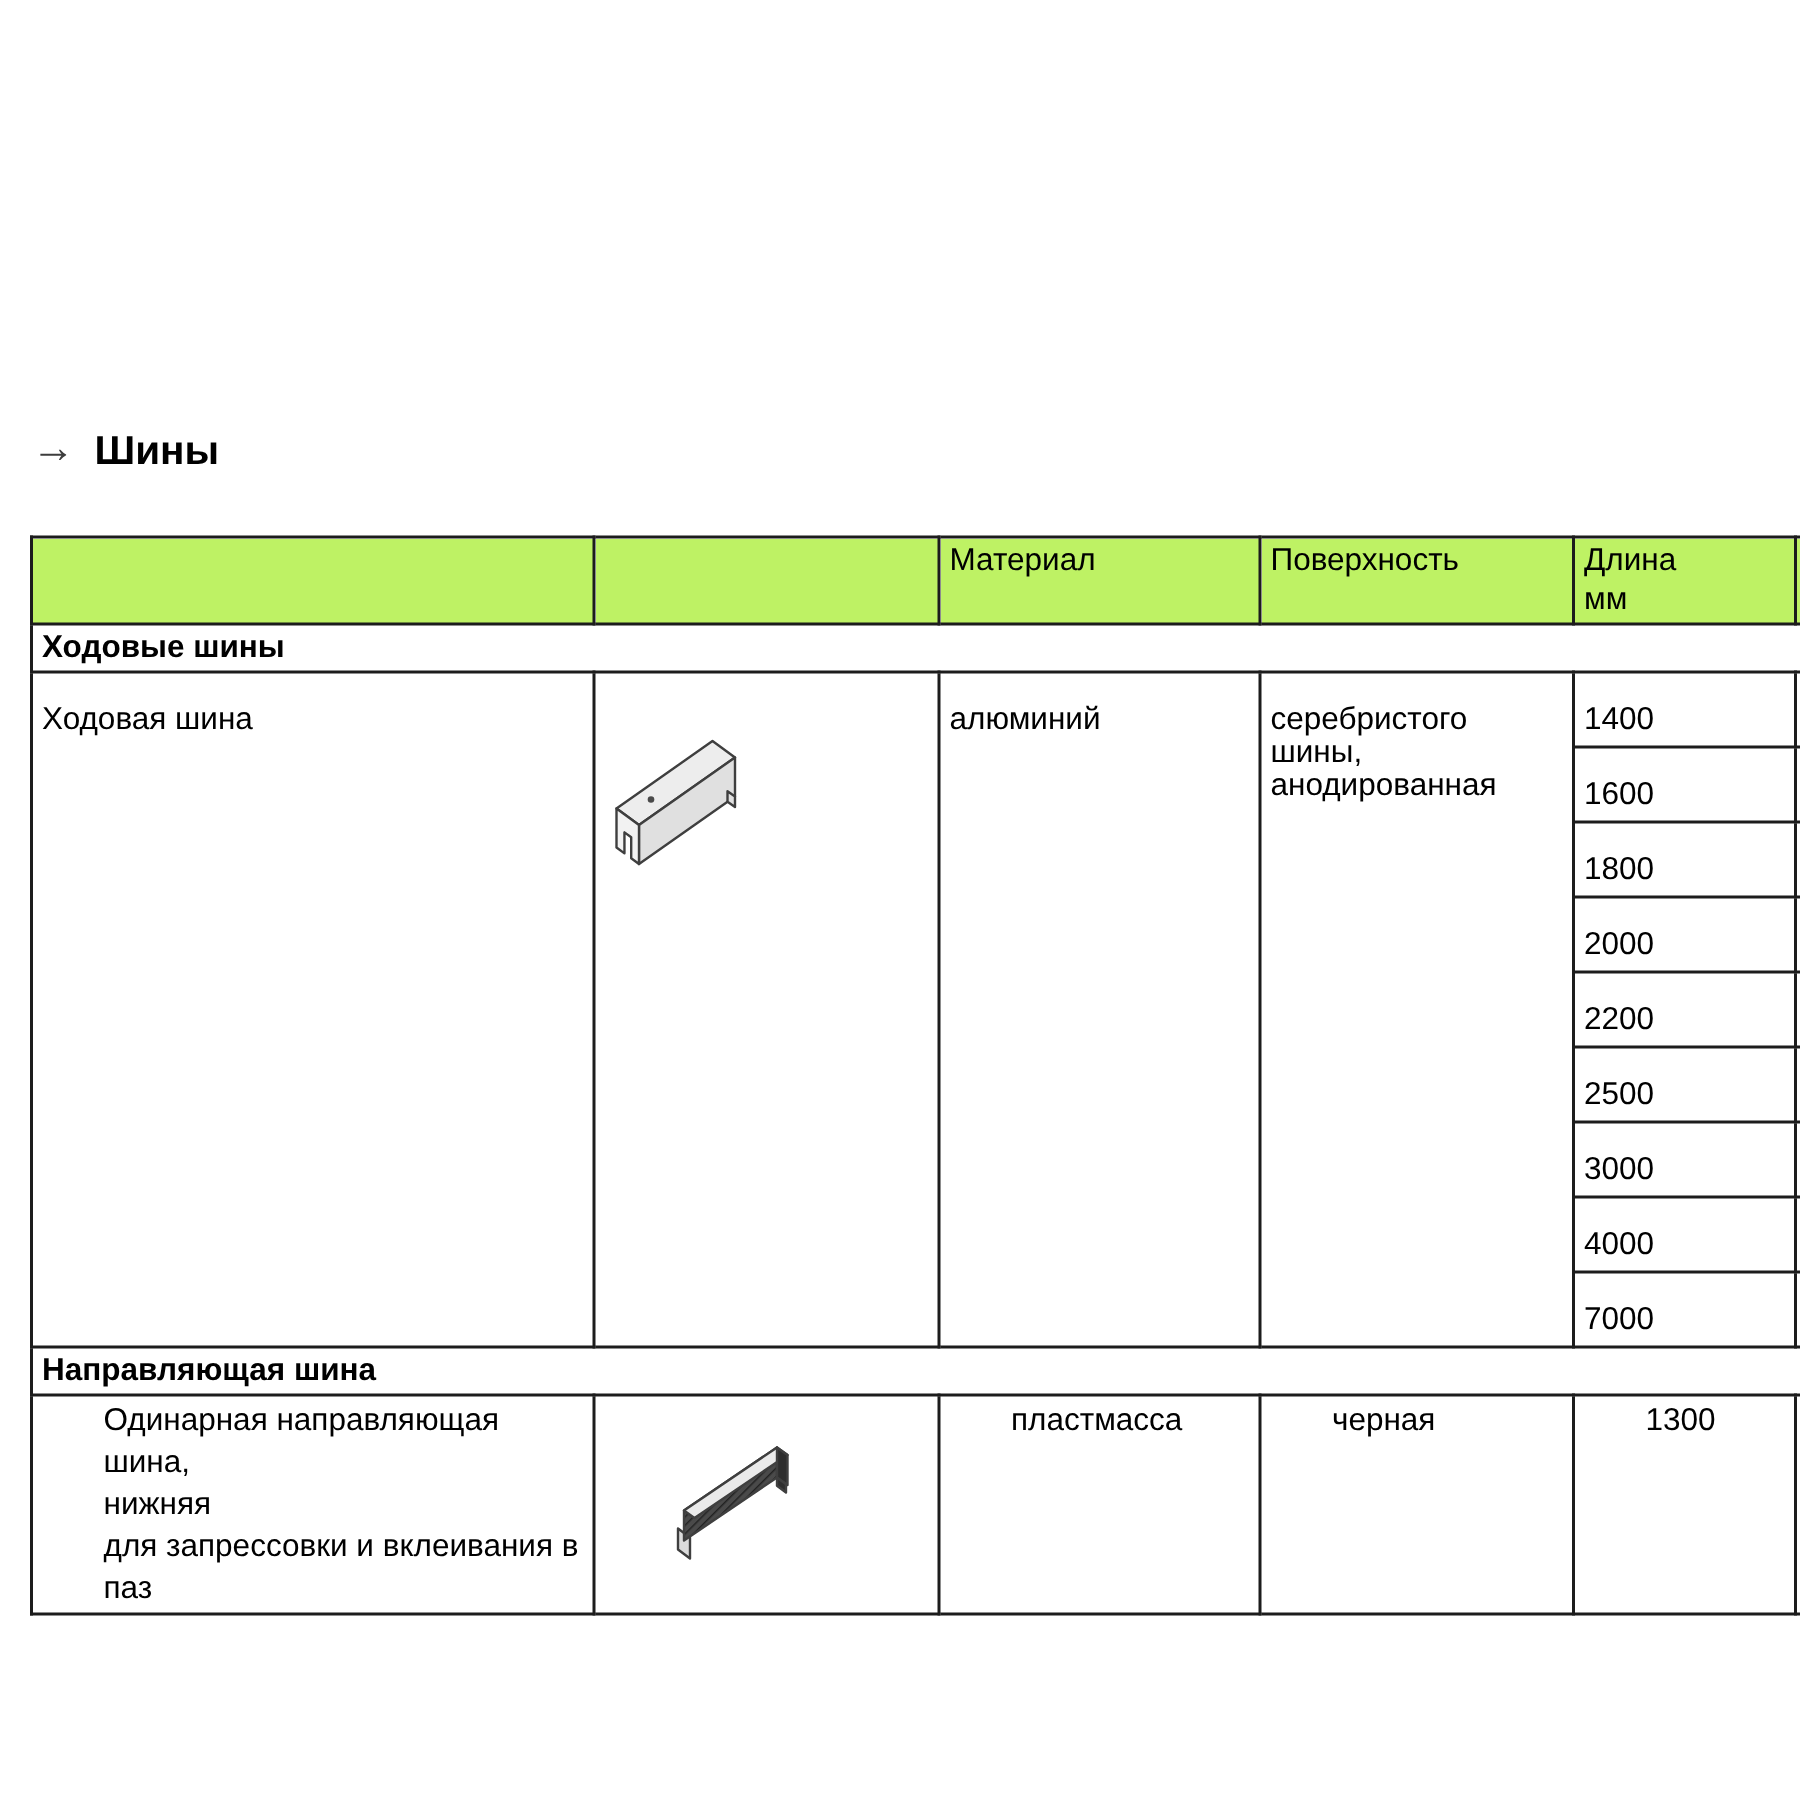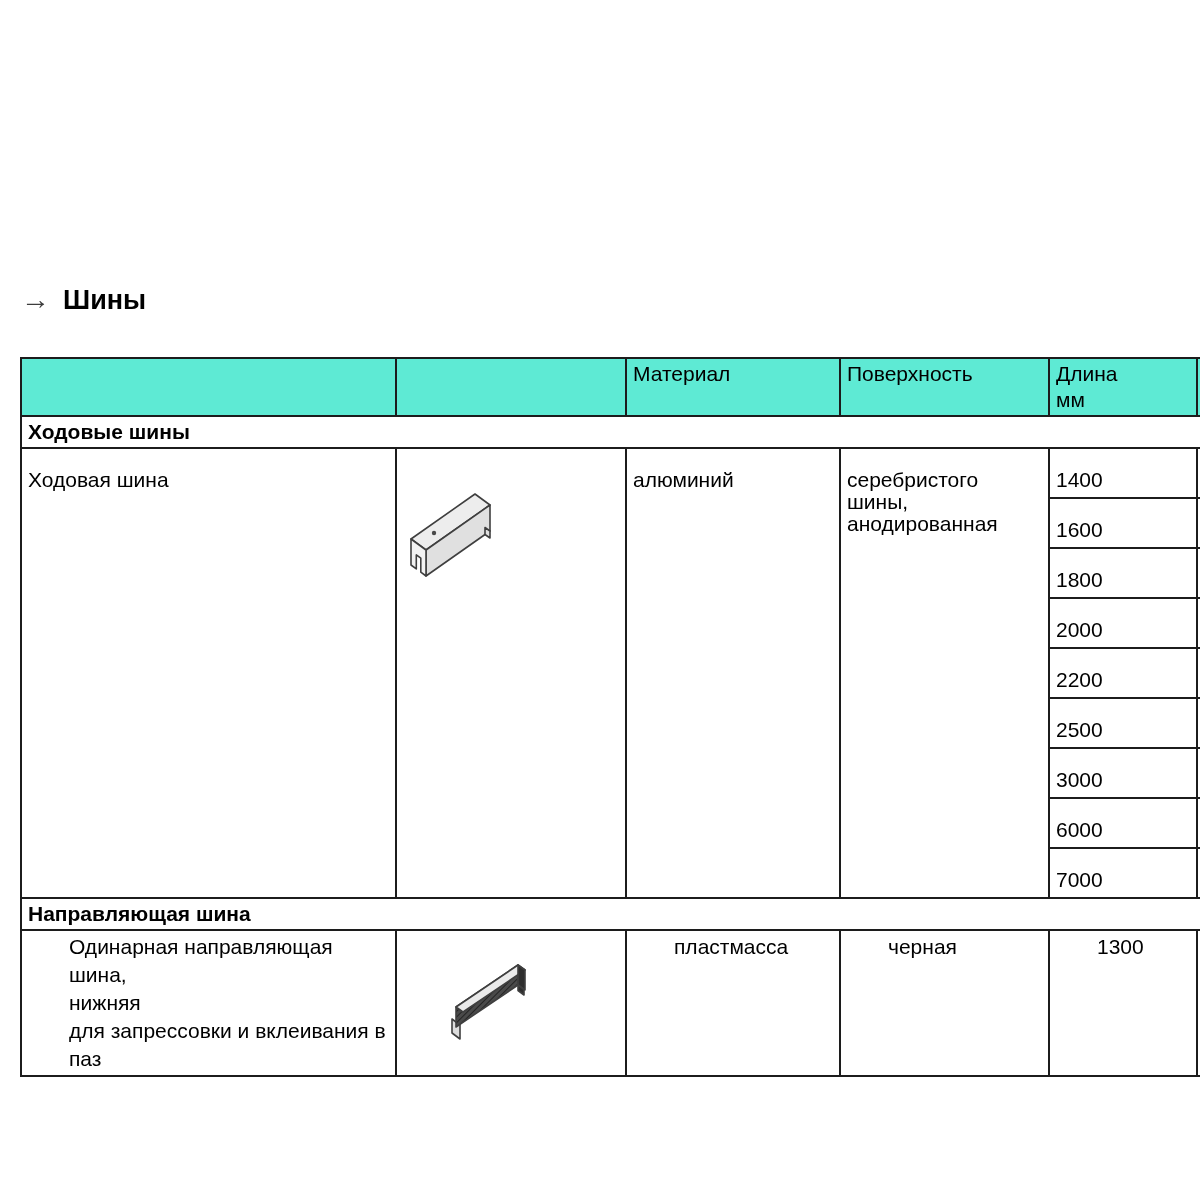--- a/index.html
+++ b/index.html
@@ -50,21 +50,21 @@
     vertical-align: top;
     text-align: left;
     padding: 2px 6px;
     font-size: 21px;
     line-height: 28px;
     font-weight: normal;
     white-space: pre-line;
     overflow: hidden;
   }
   table.spec thead th {
-    background: #5eead4;
+    background: #bef264;
     height: 47px;
     line-height: 26px;
     padding-top: 2px;
   }
   tr.section-row td {
     font-weight: bold;
     height: 26px;
     line-height: 25px;
     padding-top: 2px;
   }
@@ -162,21 +162,21 @@
       </tr>
       <tr class="len-row">
         <td>2500</td>
         <td></td>
       </tr>
       <tr class="len-row">
         <td>3000</td>
         <td></td>
       </tr>
       <tr class="len-row">
-        <td>6000</td>
+        <td>4000</td>
         <td></td>
       </tr>
       <tr class="len-row">
         <td>7000</td>
         <td></td>
       </tr>
 
       <tr class="section-row">
         <td colspan="6">Направляющая шина</td>
       </tr>

